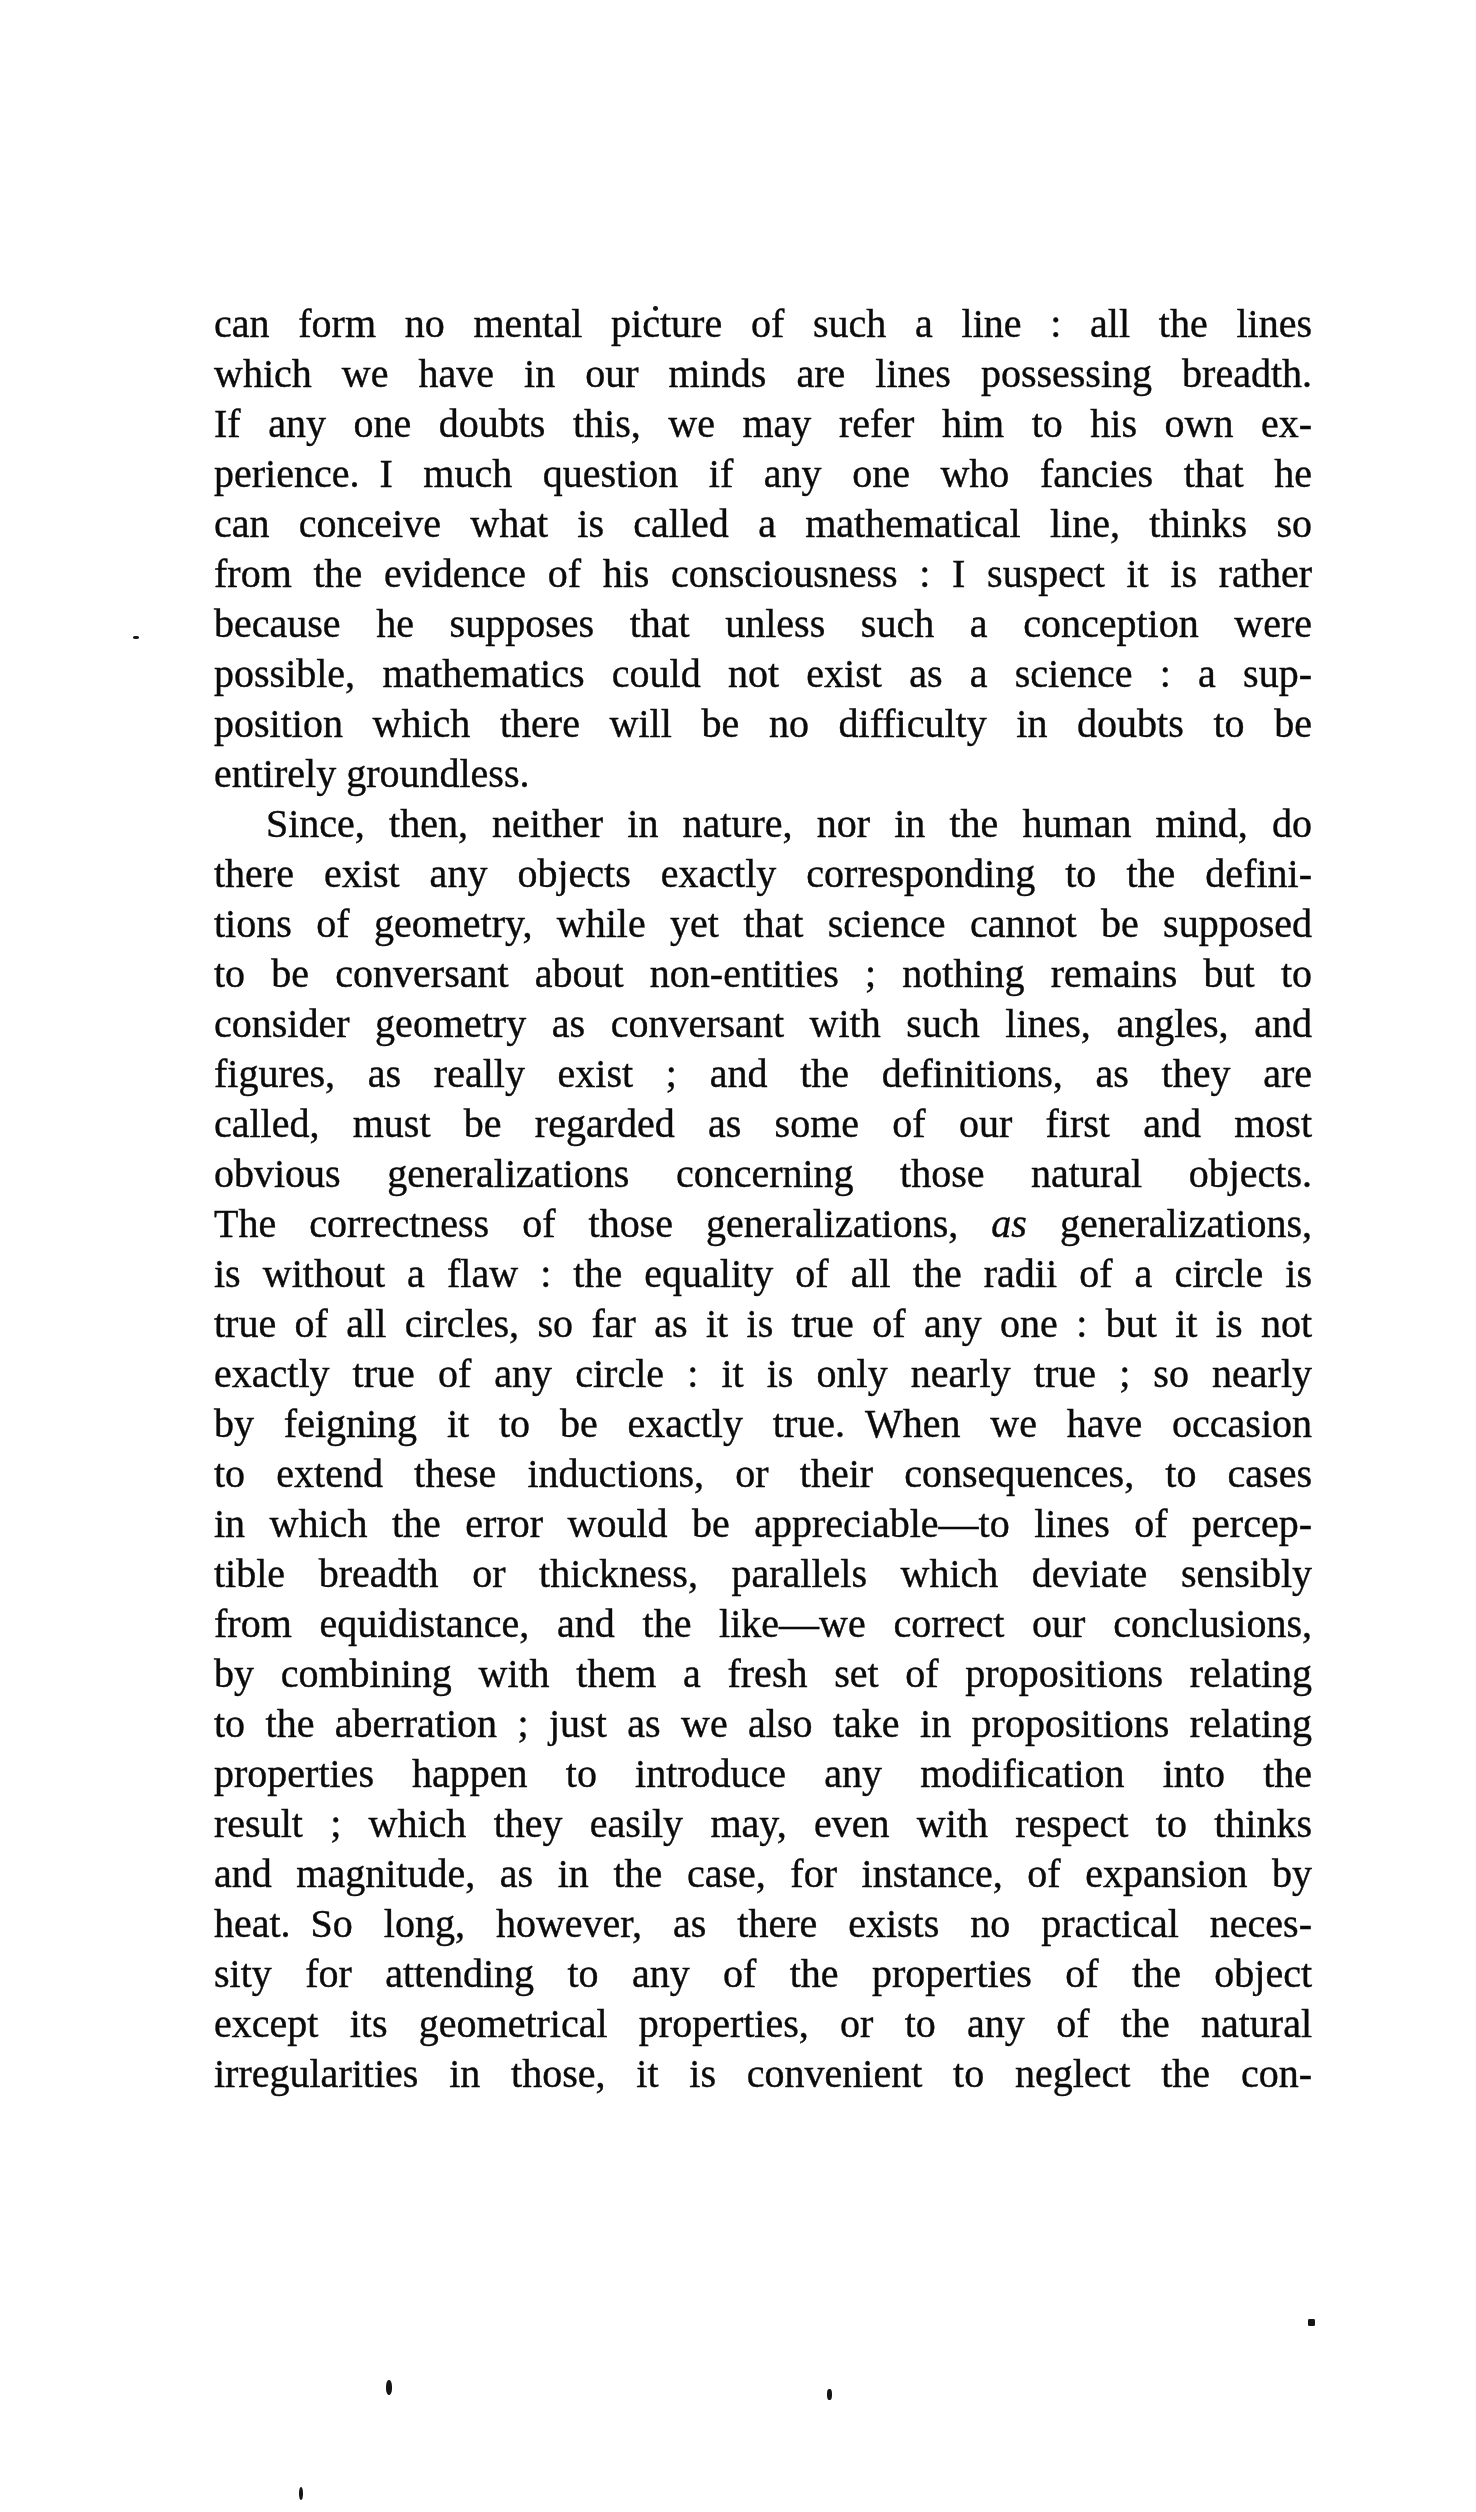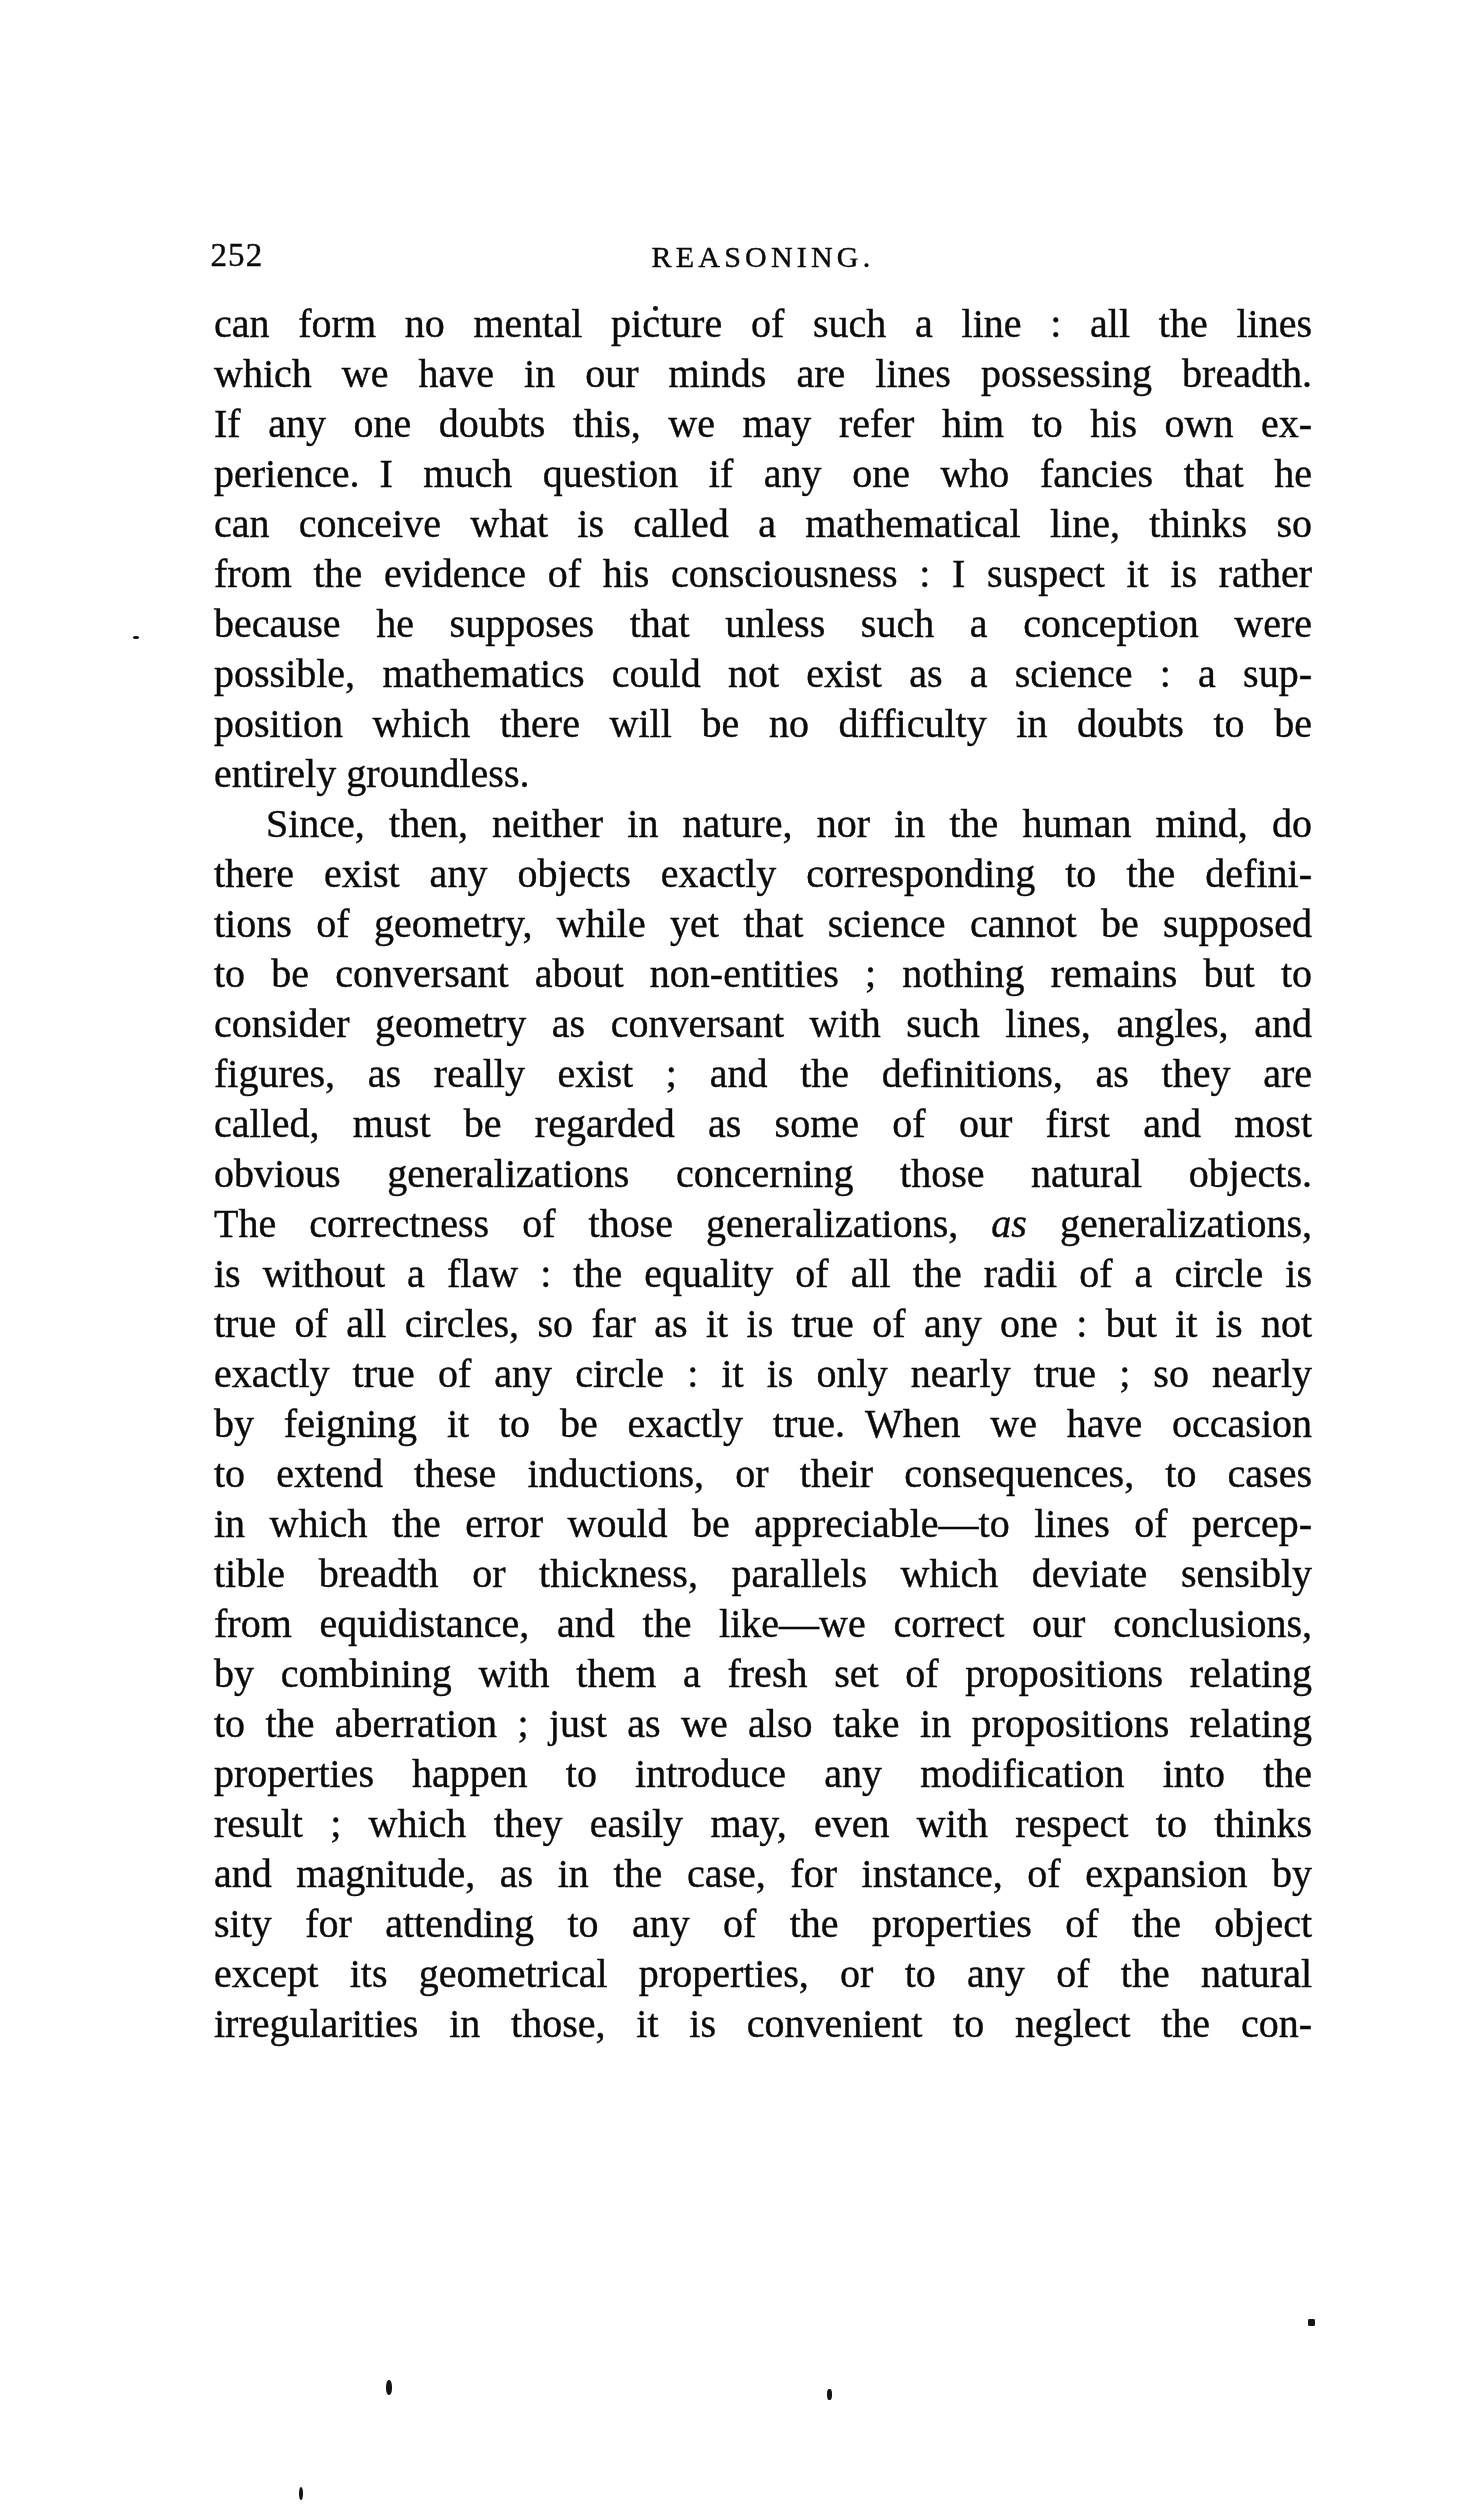--- a/index.html
+++ b/index.html
@@ -65,24 +65,20 @@
     position: absolute;
     background: #151515;
     border-radius: 45%;
   }
 </style>
 </head>
 <body>
 
 <div class="page">
 
-  <header class="running-head">
-    <span class="page-number">252</span>
-    <span class="running-title">REASONING.</span>
-  </header>
 
   <main class="text-block">
       <div class="line"><span>can form no mental picture of such a line : all the lines</span></div>
       <div class="line"><span>which we have in our minds are lines possessing breadth.</span></div>
       <div class="line"><span>If any one doubts this, we may refer him to his own ex-</span></div>
       <div class="line"><span>perience. I much question if any one who fancies that he</span></div>
       <div class="line"><span>can conceive what is called a mathematical line, thinks so</span></div>
       <div class="line"><span>from the evidence of his consciousness : I suspect it is rather</span></div>
       <div class="line"><span>because he supposes that unless such a conception were</span></div>
       <div class="line"><span>possible, mathematics could not exist as a science : a sup-</span></div>
@@ -103,20 +99,21 @@
       <div class="line"><span>by feigning it to be exactly true. When we have occasion</span></div>
       <div class="line"><span>to extend these inductions, or their consequences, to cases</span></div>
       <div class="line"><span>in which the error would be appreciable—to lines of percep-</span></div>
       <div class="line"><span>tible breadth or thickness, parallels which deviate sensibly</span></div>
       <div class="line"><span>from equidistance, and the like—we correct our conclusions,</span></div>
       <div class="line"><span>by combining with them a fresh set of propositions relating</span></div>
       <div class="line"><span>to the aberration ; just as we also take in propositions relating</span></div>
       <div class="line"><span>properties happen to introduce any modification into the</span></div>
       <div class="line"><span>result ; which they easily may, even with respect to thinks</span></div>
       <div class="line"><span>and magnitude, as in the case, for instance, of expansion by</span></div>
+      <div class="line"><span>heat. So long, however, as there exists no practical neces-</span></div>
       <div class="line"><span>sity for attending to any of the properties of the object</span></div>
       <div class="line"><span>except its geometrical properties, or to any of the natural</span></div>
       <div class="line"><span>irregularities in those, it is convenient to neglect the con-</span></div>
     </main>
 
   <div class="speck" style="left:653px; top:306px; width:5.4px;  height:4.8px;"></div>
   <div class="speck" style="left:133px;  top:636px; width:6px; height:3px;"></div>
   <div class="speck" style="left:1308px; top:2319px; width:7.1px; height:6.5px; border-radius:20%;"></div>
   <div class="speck" style="left:386px;  top:2380px; width:6px; height:15px;"></div>
   <div class="speck" style="left:827px; top:2389px; width:4.8px;  height:10.7px;"></div>

